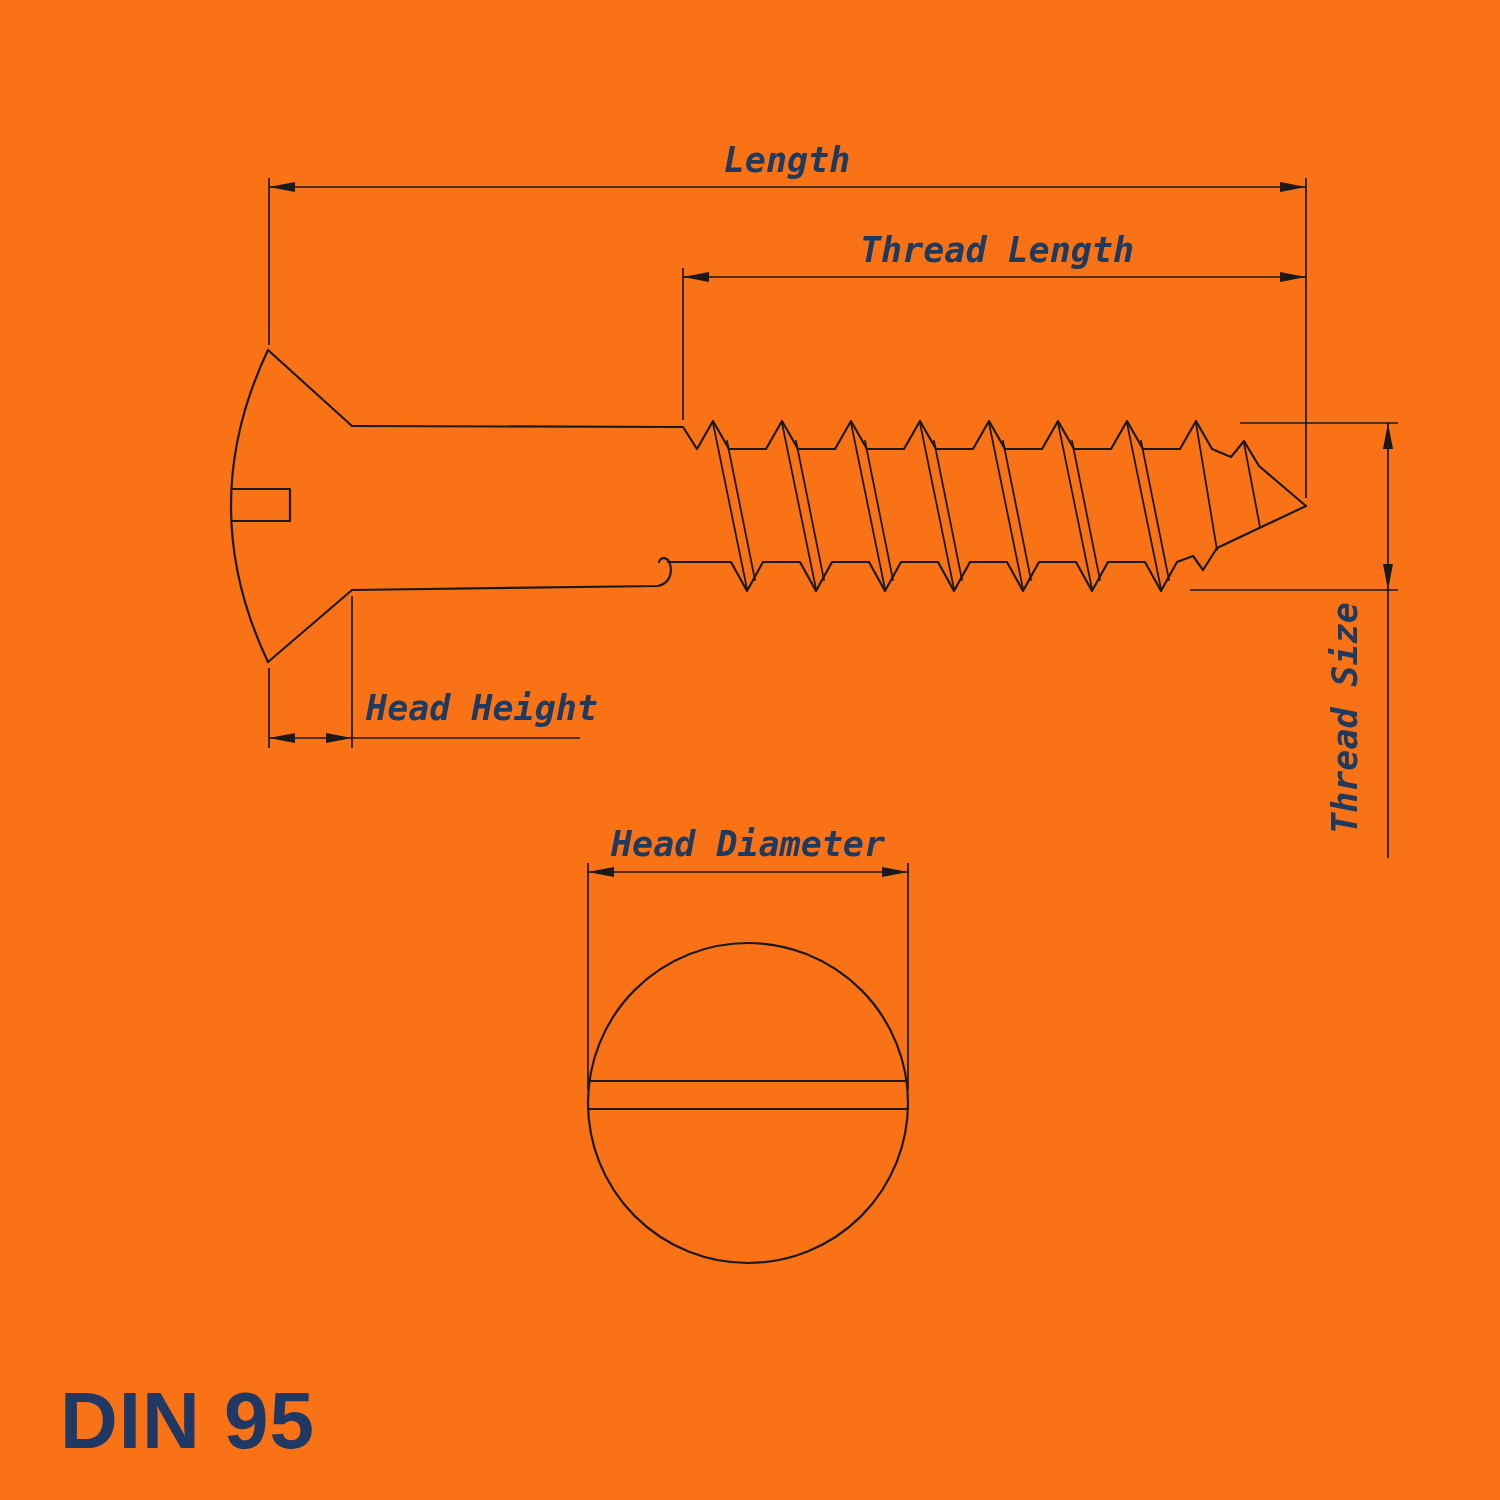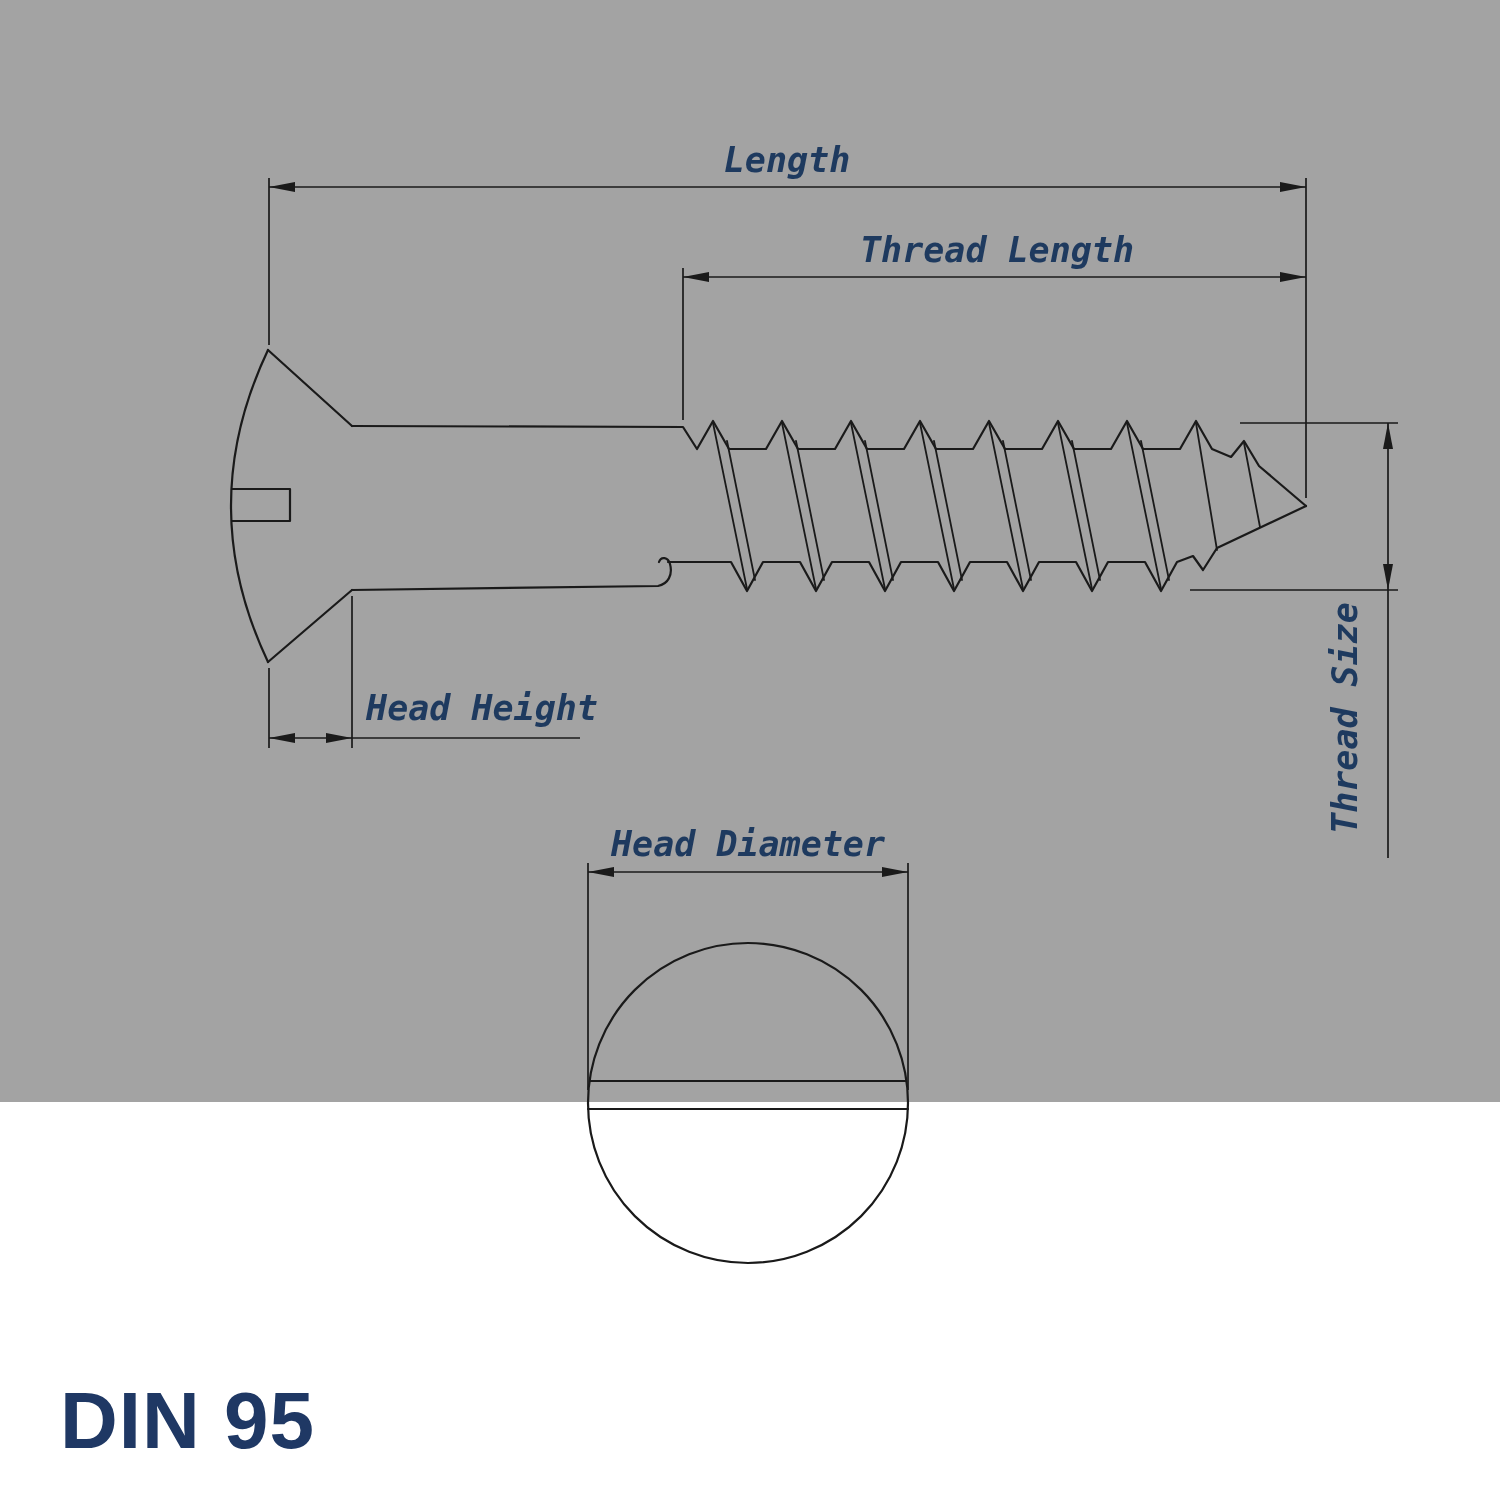--- a/index.html
+++ b/index.html
@@ -10,23 +10,23 @@
   html, body {
     margin: 0;
     padding: 0;
     background: #ffffff;
     width: 1500px;
     height: 1500px;
     overflow: hidden;
   }
   .canvas-wrap {
     width: 1500px;
-    height: 1102px;
+    height: 1500px;
     position: relative;
-    background: #a3a3a3;
+    background: #f97316;
   }
   svg { display: block; }
   .draw {
     stroke: var(--line-color, #1a1a1a);
     fill: none;
     stroke-width: 2.2;
     stroke-linejoin: round;
     stroke-linecap: round;
   }
   .thin {

